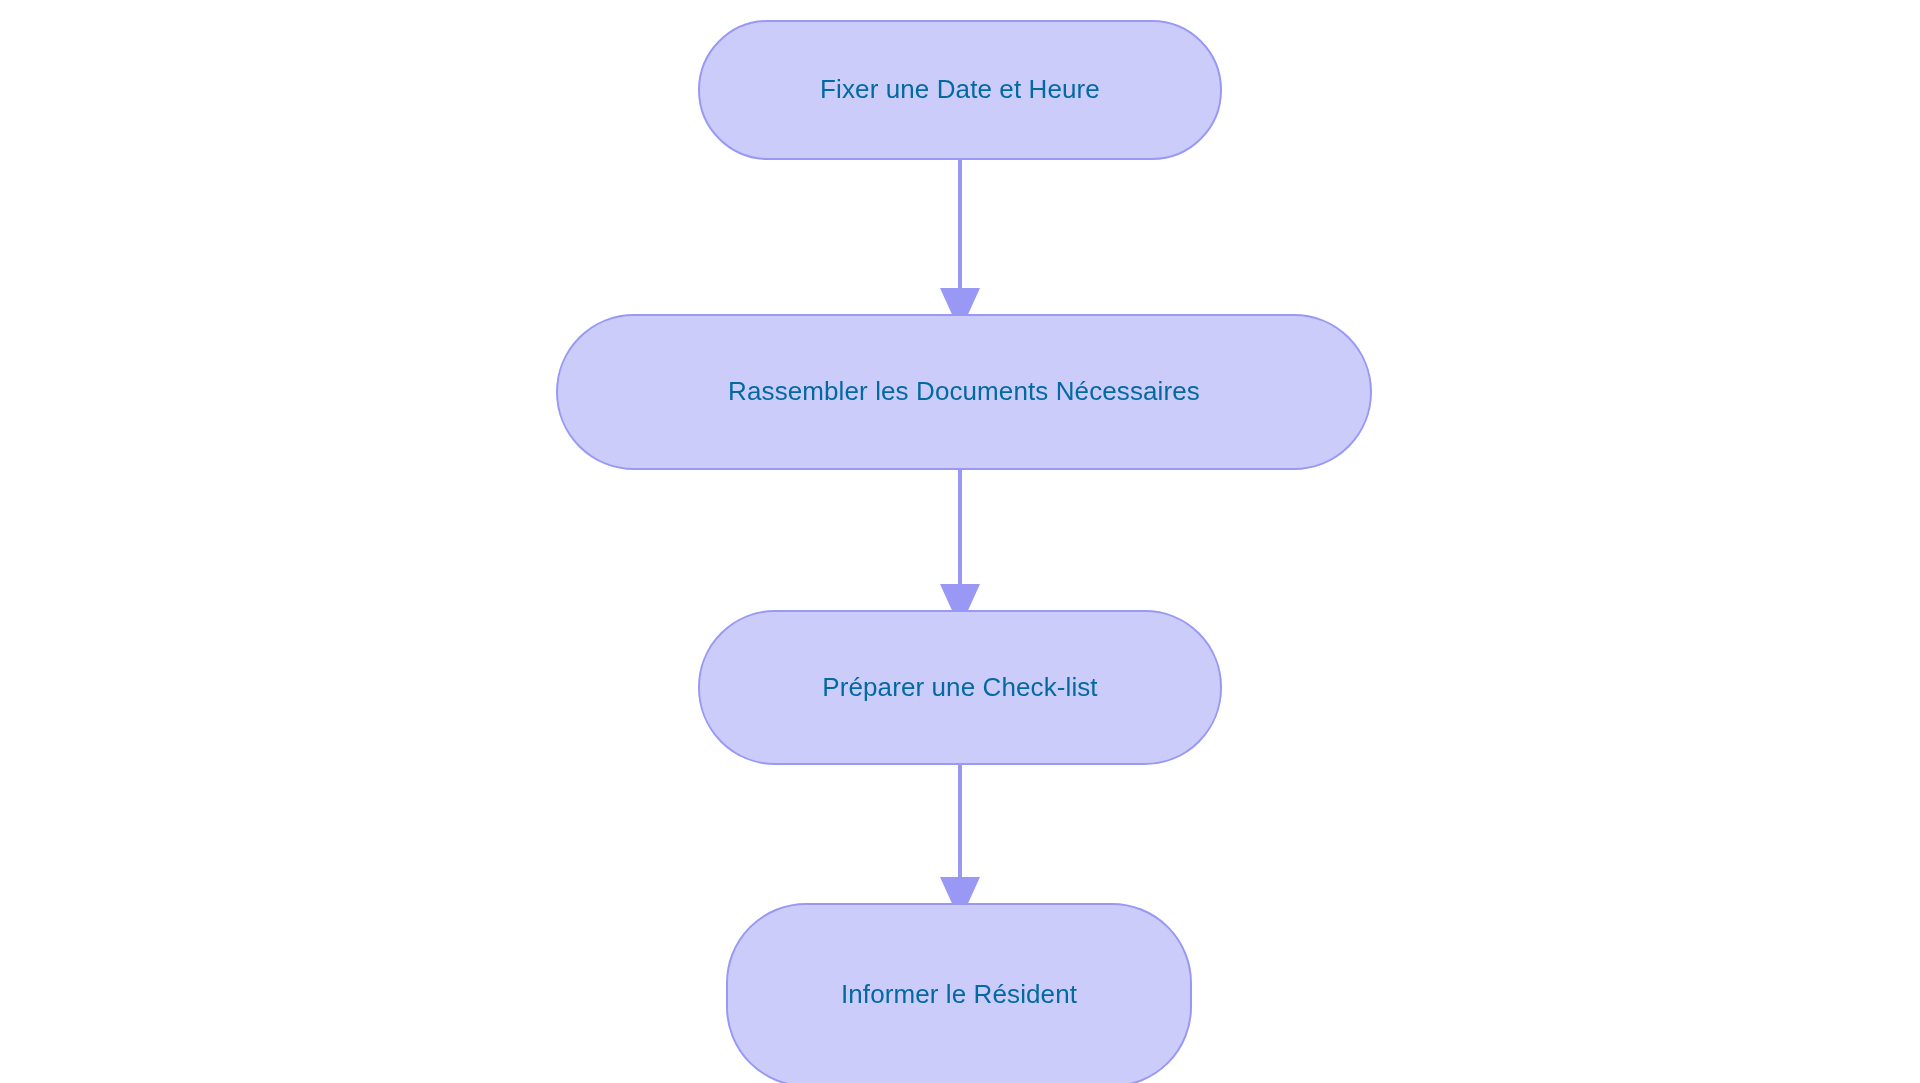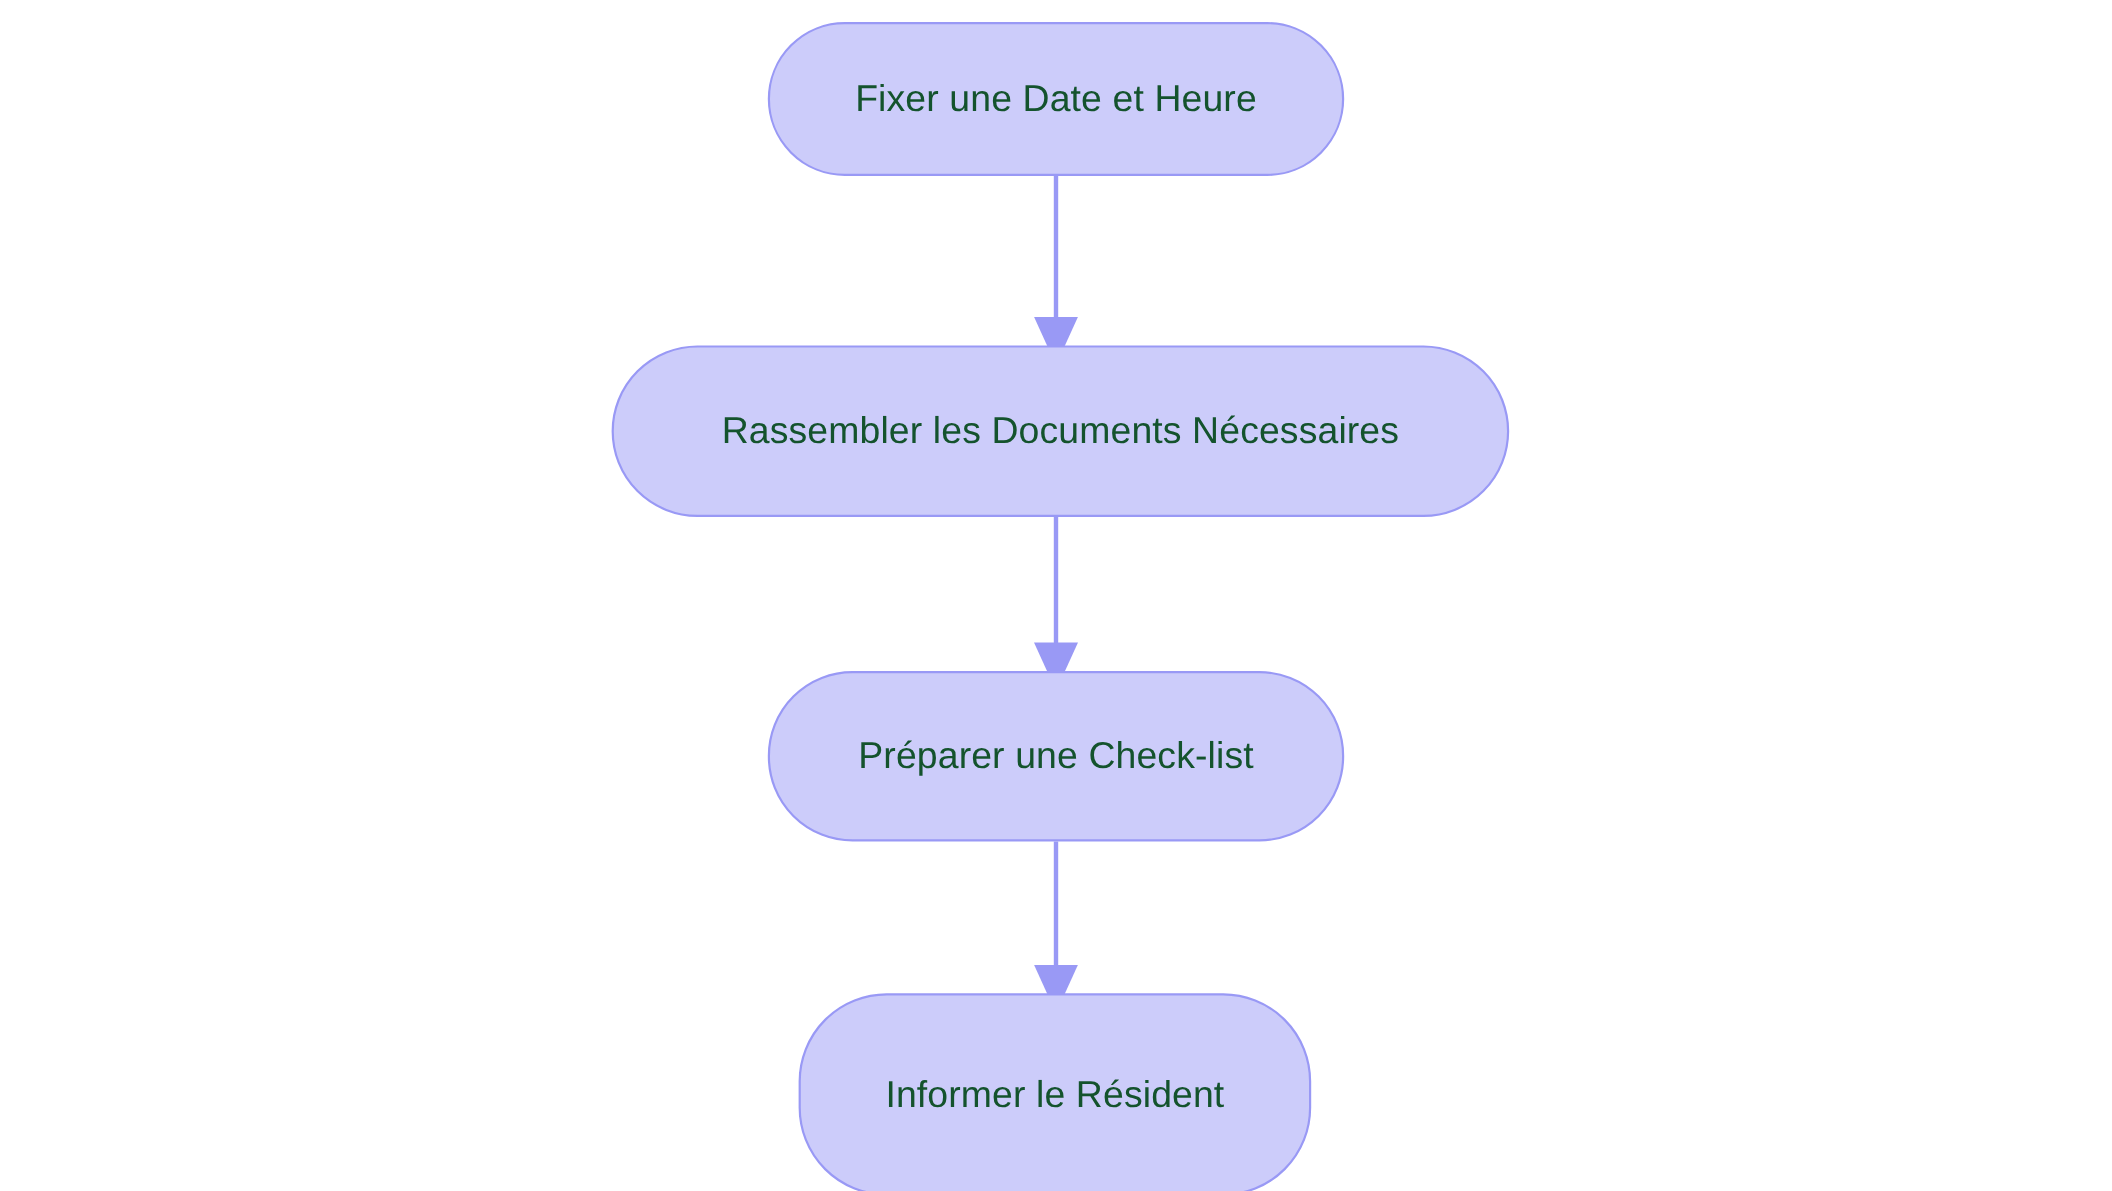--- a/index.html
+++ b/index.html
@@ -33,22 +33,22 @@
     box-sizing: border-box;
     background: #ccccfa;
     border: 2px solid #9999f5;
     border-radius: 78px;
     display: flex;
     align-items: center;
     justify-content: center;
     text-align: center;
   }
   .node-label {
-    color: #14532d;
-    font-size: 34px;
+    color: #0369a1;
+    font-size: 26px;
     line-height: 1.2;
     font-weight: 400;
     letter-spacing: 0.1px;
     white-space: nowrap;
     font-family: "Liberation Sans", sans-serif;
   }
   
   #node-0 { left: 698px;  top: 20px;   width: 524px; height: 140px; border-radius: 70px; }
   #node-1 { left: 556px;  top: 314px;  width: 816px; height: 156px; border-radius: 78px; }
   #node-2 { left: 698px;  top: 610px;  width: 524px; height: 155px; border-radius: 77px; }

